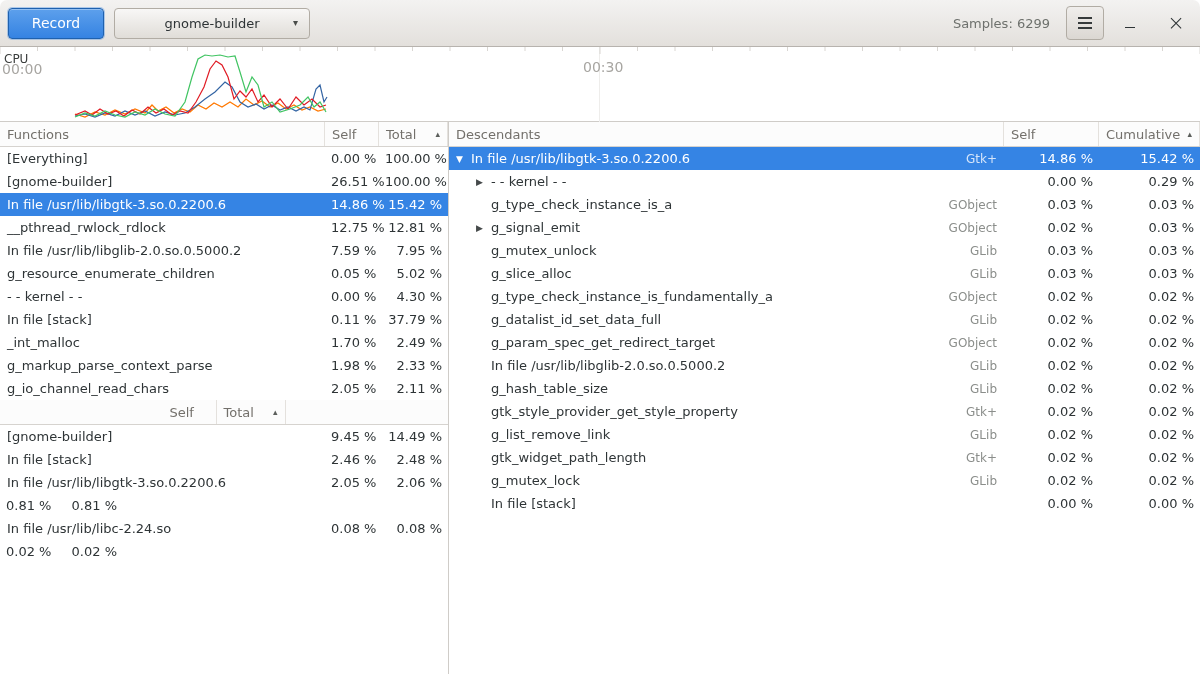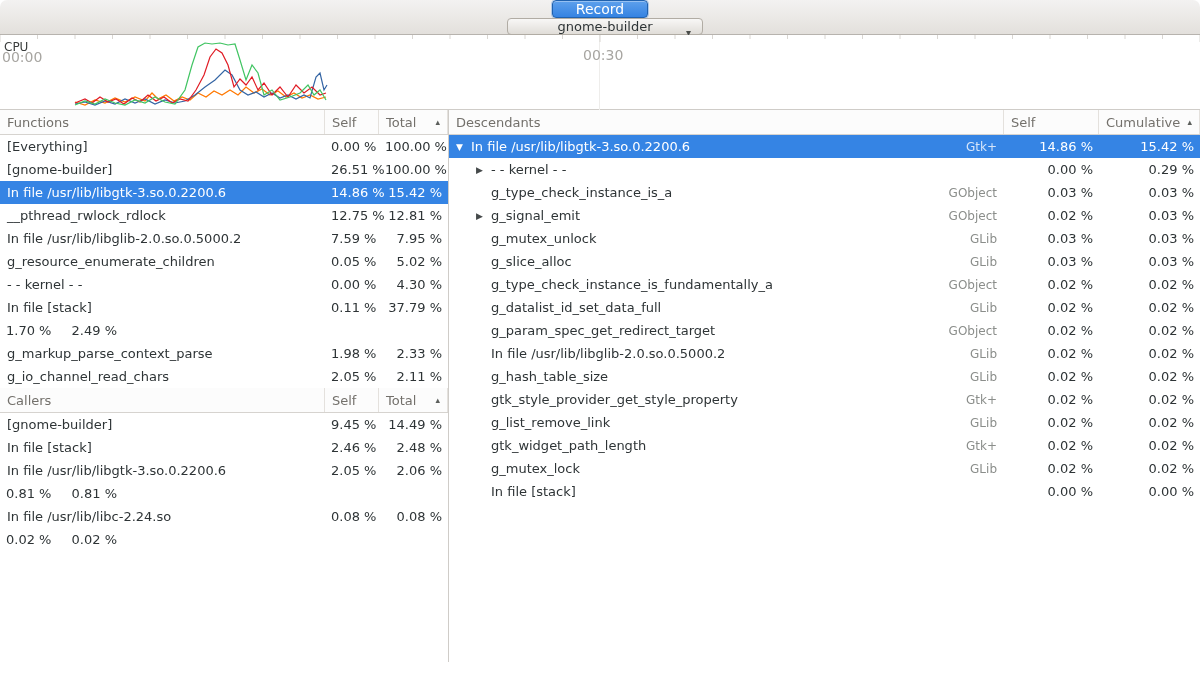--- a/index.html
+++ b/index.html
@@ -2,23 +2,23 @@
 <html><head>
 <meta charset="utf-8">
 <style>
   * { box-sizing: border-box; margin: 0; padding: 0; }
   html,body { background:#fff; }
   body { font-family:"DejaVu Sans","Liberation Sans",sans-serif; }
   .window { position:relative; width:1200px; height:675px; background:#fff; overflow:hidden; }
 
   
   .headerbar {
-    height:35px; display:flex; align-items:center; padding:0 8px;
+    height:47px; display:flex; align-items:center; padding:0 8px;
     background:linear-gradient(#f3f2f1,#e3e0dc);
-    border-bottom:1px solid #b7b3ae; border-radius:7px 7px 0 0; position:relative;flex-direction:column;
+    border-bottom:1px solid #b7b3ae; border-radius:7px 7px 0 0; position:relative;
   }
   .btn { cursor:default; font-family:inherit; }
   .record-btn {
     width:96px; height:31px; border:1px solid #1f61ae; border-radius:4px;
     background:linear-gradient(#5da0ec,#3583e2); color:#fff; font-size:14px;
     box-shadow:inset 0 1px rgba(255,255,255,.35), 0 0 0 1px rgba(53,132,226,.35);
   }
   .process-combo {
     margin-left:10px; width:196px; height:31px; border:1px solid #b1aca4; border-radius:4px;
     background:linear-gradient(#f8f7f6,#e0ddd8); color:#2e3436; font-size:13px;
@@ -215,41 +215,43 @@
             <div class="c-num c-total">4.30 %</div>
           </div>
           <div class="trow">
             <div class="c-name">
               <span>In file [stack]</span>
             </div>
             <div class="c-num c-self">0.11 %</div>
             <div class="c-num c-total">37.79 %</div>
           </div>
           <div class="trow">
+            <div class="c-name">
+              <span>_int_malloc</span>
+            </div>
             <div class="c-num c-self">1.70 %</div>
             <div class="c-num c-total">2.49 %</div>
           </div>
           <div class="trow">
             <div class="c-name">
               <span>g_markup_parse_context_parse</span>
             </div>
             <div class="c-num c-self">1.98 %</div>
             <div class="c-num c-total">2.33 %</div>
           </div>
           <div class="trow">
             <div class="c-name">
               <span>g_io_channel_read_chars</span>
             </div>
             <div class="c-num c-self">2.05 %</div>
             <div class="c-num c-total">2.11 %</div>
           </div>
         </div>
 
       <div class="thead">
-        <div class="th th-name">Callers</div>
         <div class="th fn-self">Self</div>
         <div class="th fn-total th-sorted">
           <span>Total</span>
           <span class="sort-icon">▴</span>
         </div>
       </div>
       <div class="callers" id="callers-rows">
           <div class="trow">
             <div class="c-name">
               <span>[gnome-builder]</span>

